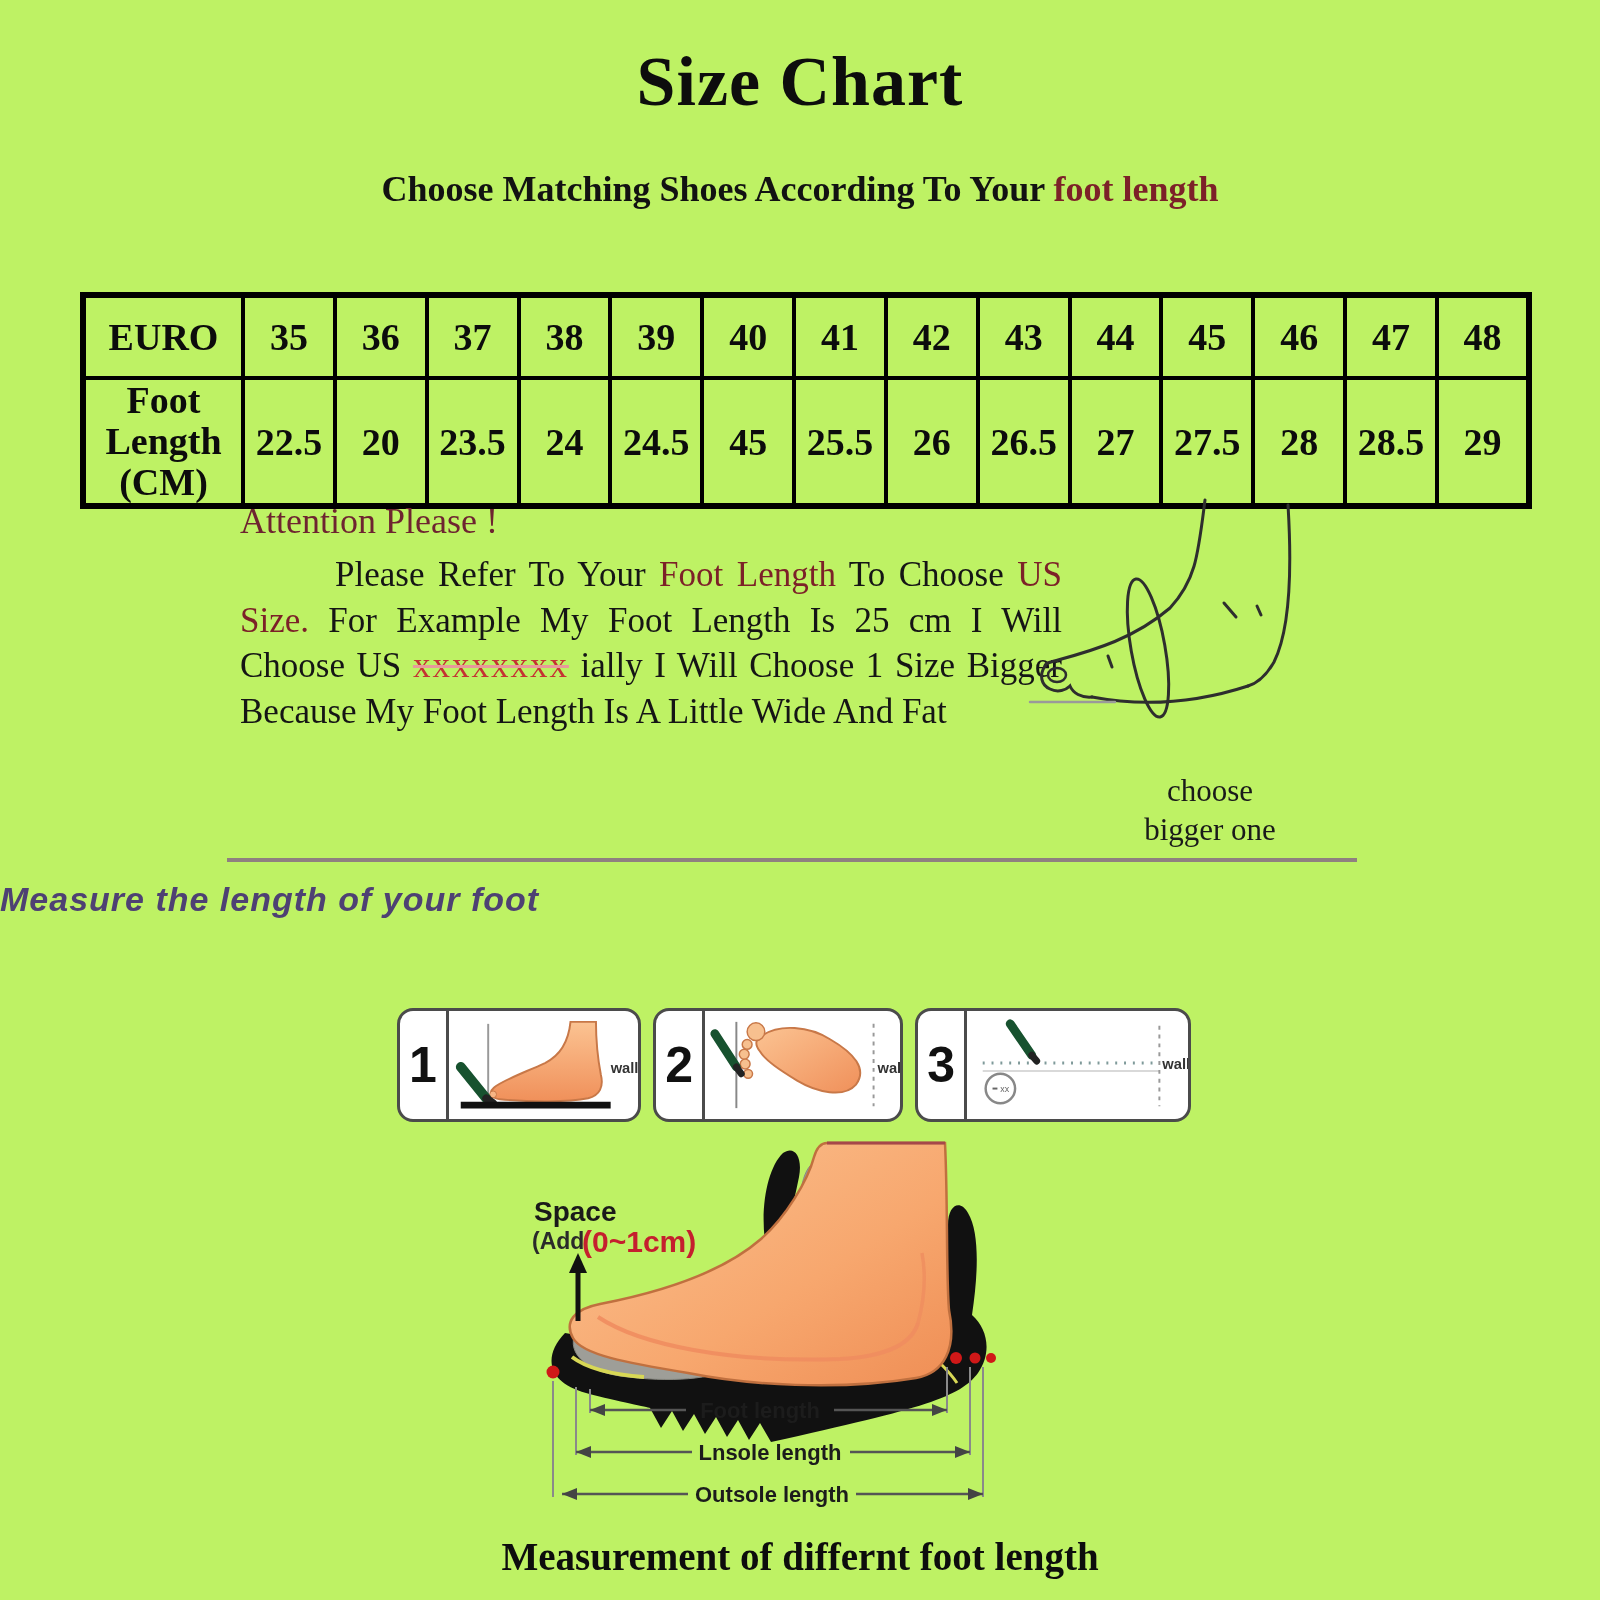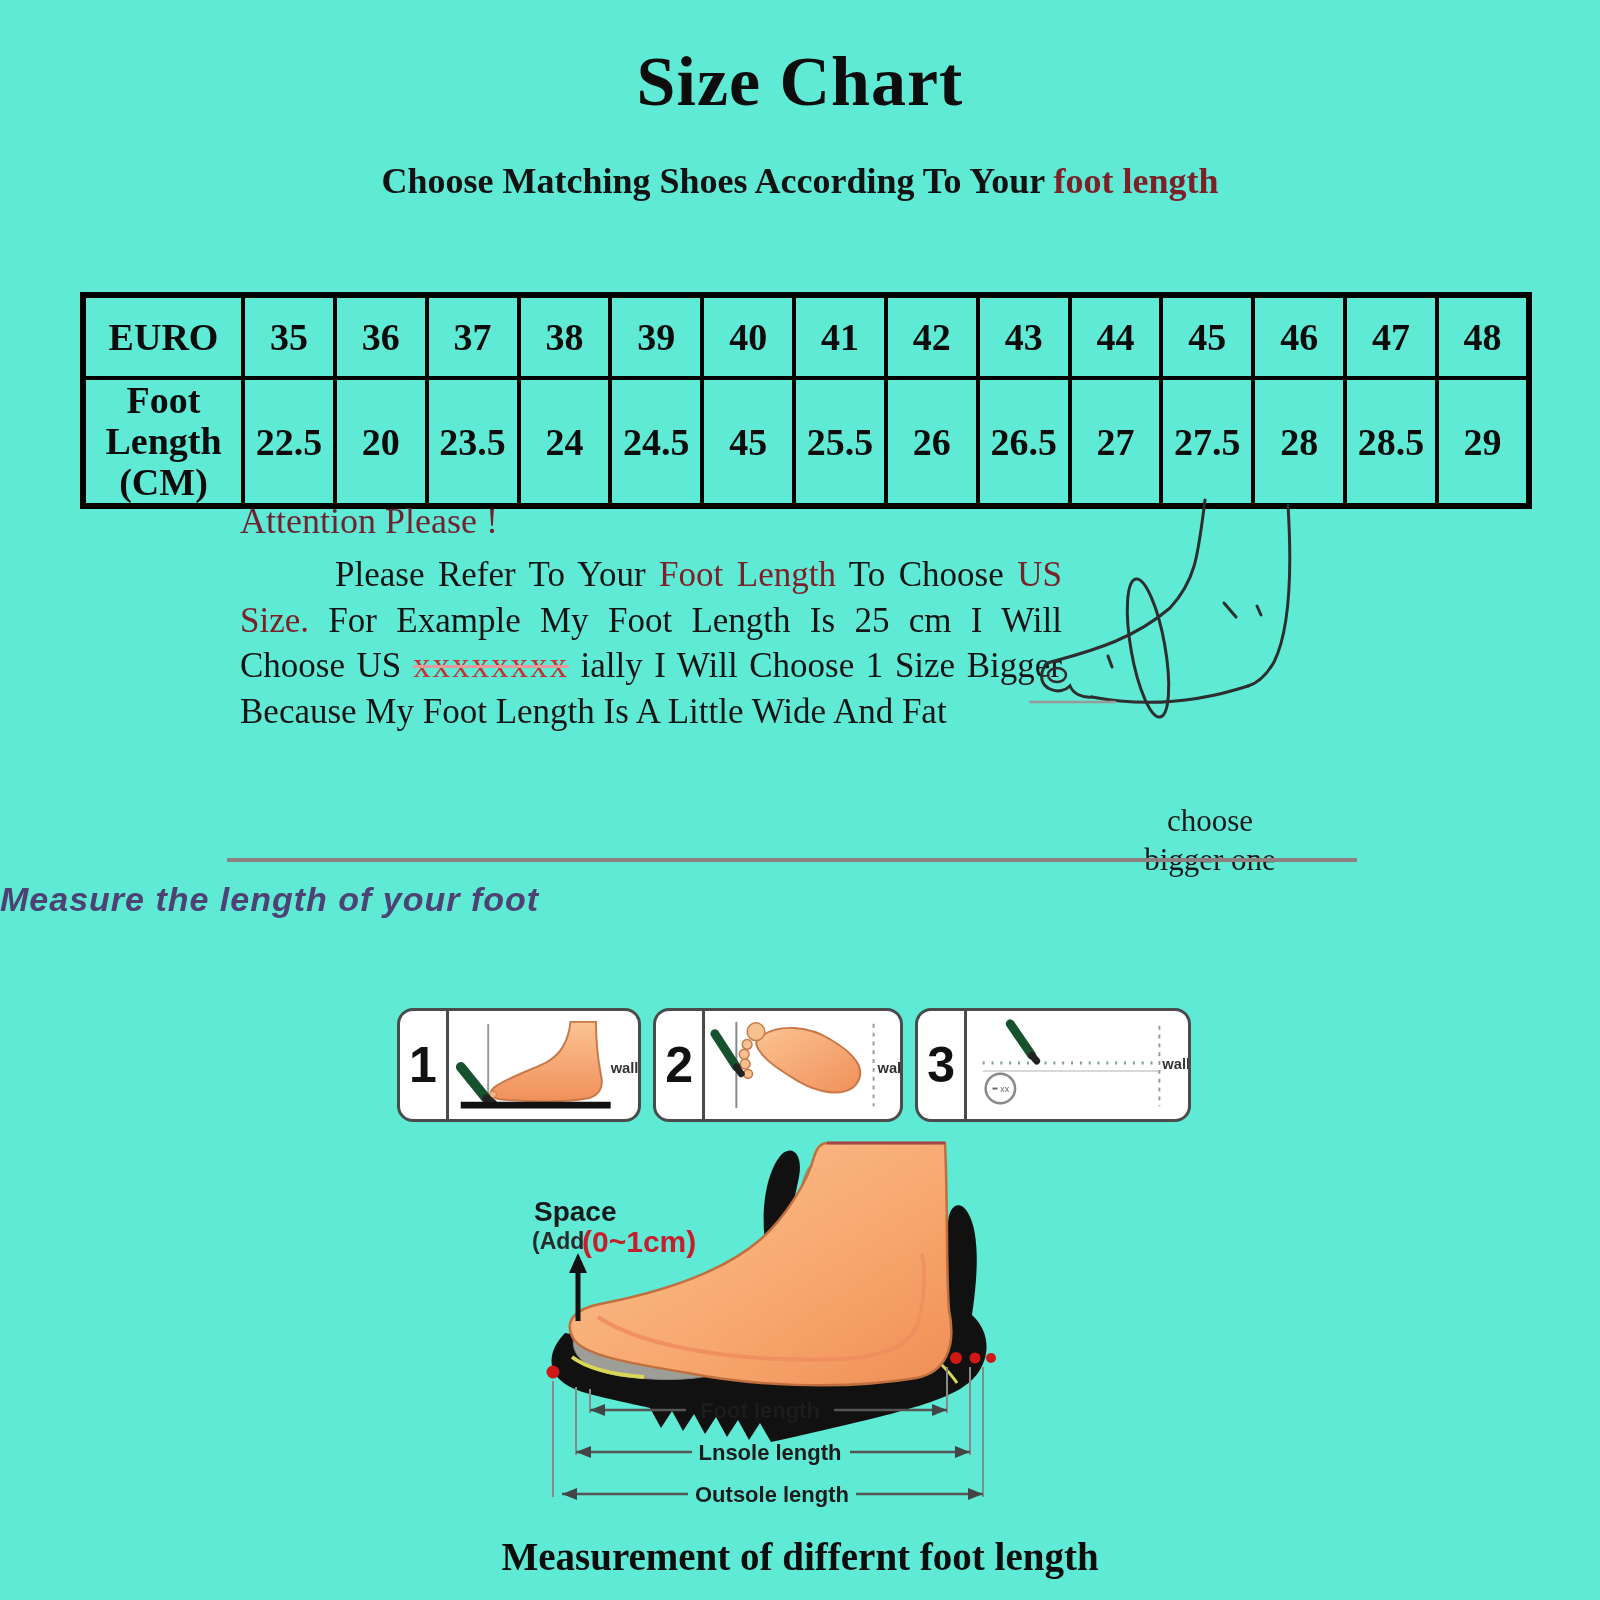--- a/index.html
+++ b/index.html
@@ -1,21 +1,21 @@
 <!DOCTYPE html>
 <html><head>
 <meta charset="utf-8">
 <style>
   html,body{margin:0;padding:0;background:#fff;}
-  .canvas{position:relative;width:1600px;height:1600px;background:#5eead4;overflow:hidden;
+  .canvas{position:relative;width:1600px;height:1600px;background:#bef264;overflow:hidden;
           font-family:"Liberation Serif",serif;color:#111;}
 
   .page-title{position:absolute;top:42px;left:0;width:1600px;text-align:center;
               font-size:70px;font-weight:bold;letter-spacing:1px;color:#0d0d0d;}
-  .subtitle{position:absolute;top:160px;left:0;width:1600px;text-align:center;
+  .subtitle{position:absolute;top:168px;left:0;width:1600px;text-align:center;
             font-size:36px;font-weight:bold;color:#121212;font-family:Liberation Serif, serif;}
   .subtitle .hl{color:#7c2128;}
 
   table.size-table{position:absolute;left:80px;top:260px;width:1452px;border-collapse:collapse;
                    table-layout:fixed;border:6px solid #000;margin-top:32px;}
   table.size-table td{border:4px solid #000;text-align:center;vertical-align:middle;
                       font-weight:bold;font-size:38px;padding:0;color:#0c0c0c;}
   table.size-table tr.r1 td{height:78px;}
   table.size-table tr.r2 td{height:118px;}
   td.rowhead{font-size:36px;}
@@ -23,21 +23,21 @@
 
   .attention{position:absolute;left:240px;top:500px;width:822px;}
   .attention-heading{font-size:36px;color:#6e2430;margin-bottom:10px;}
   .attention-body{font-size:35px;line-height:1.3;text-align:justify;text-indent:95px;
                   color:#151515;margin:0;}
   .seg-maroon{color:#7c2128;}
   .seg-strike{color:#c43333;text-decoration:line-through;text-decoration-color:#e89a9a;letter-spacing:2px;}
 
   .foot-sketch{position:absolute;left:1000px;top:470px;width:330px;height:290px;}
   .choose-note{position:absolute;left:1080px;top:772px;width:260px;text-align:center;
-               font-size:31px;line-height:1.25;color:#1a1a1a;margin-top:30px;}
+               font-size:31px;line-height:1.25;color:#1a1a1a;}
 
   .divider{position:absolute;left:227px;top:858px;width:1130px;height:4px;background:#8f8080;}
 
   .measure-heading{position:absolute;top:880px;left:0;width:1600px;text-align:left;
                    font-family:"Liberation Sans",sans-serif;font-style:italic;font-weight:bold;
                    font-size:34px;letter-spacing:1px;color:#4e4173;}
 
   .steps{position:absolute;left:397px;top:1008px;width:794px;height:114px;display:flex;gap:12px;}
   .step-box{height:114px;border:3px solid #4b4b4b;border-radius:16px;background:#fff;
             display:flex;align-items:stretch;box-sizing:border-box;overflow:hidden;}

